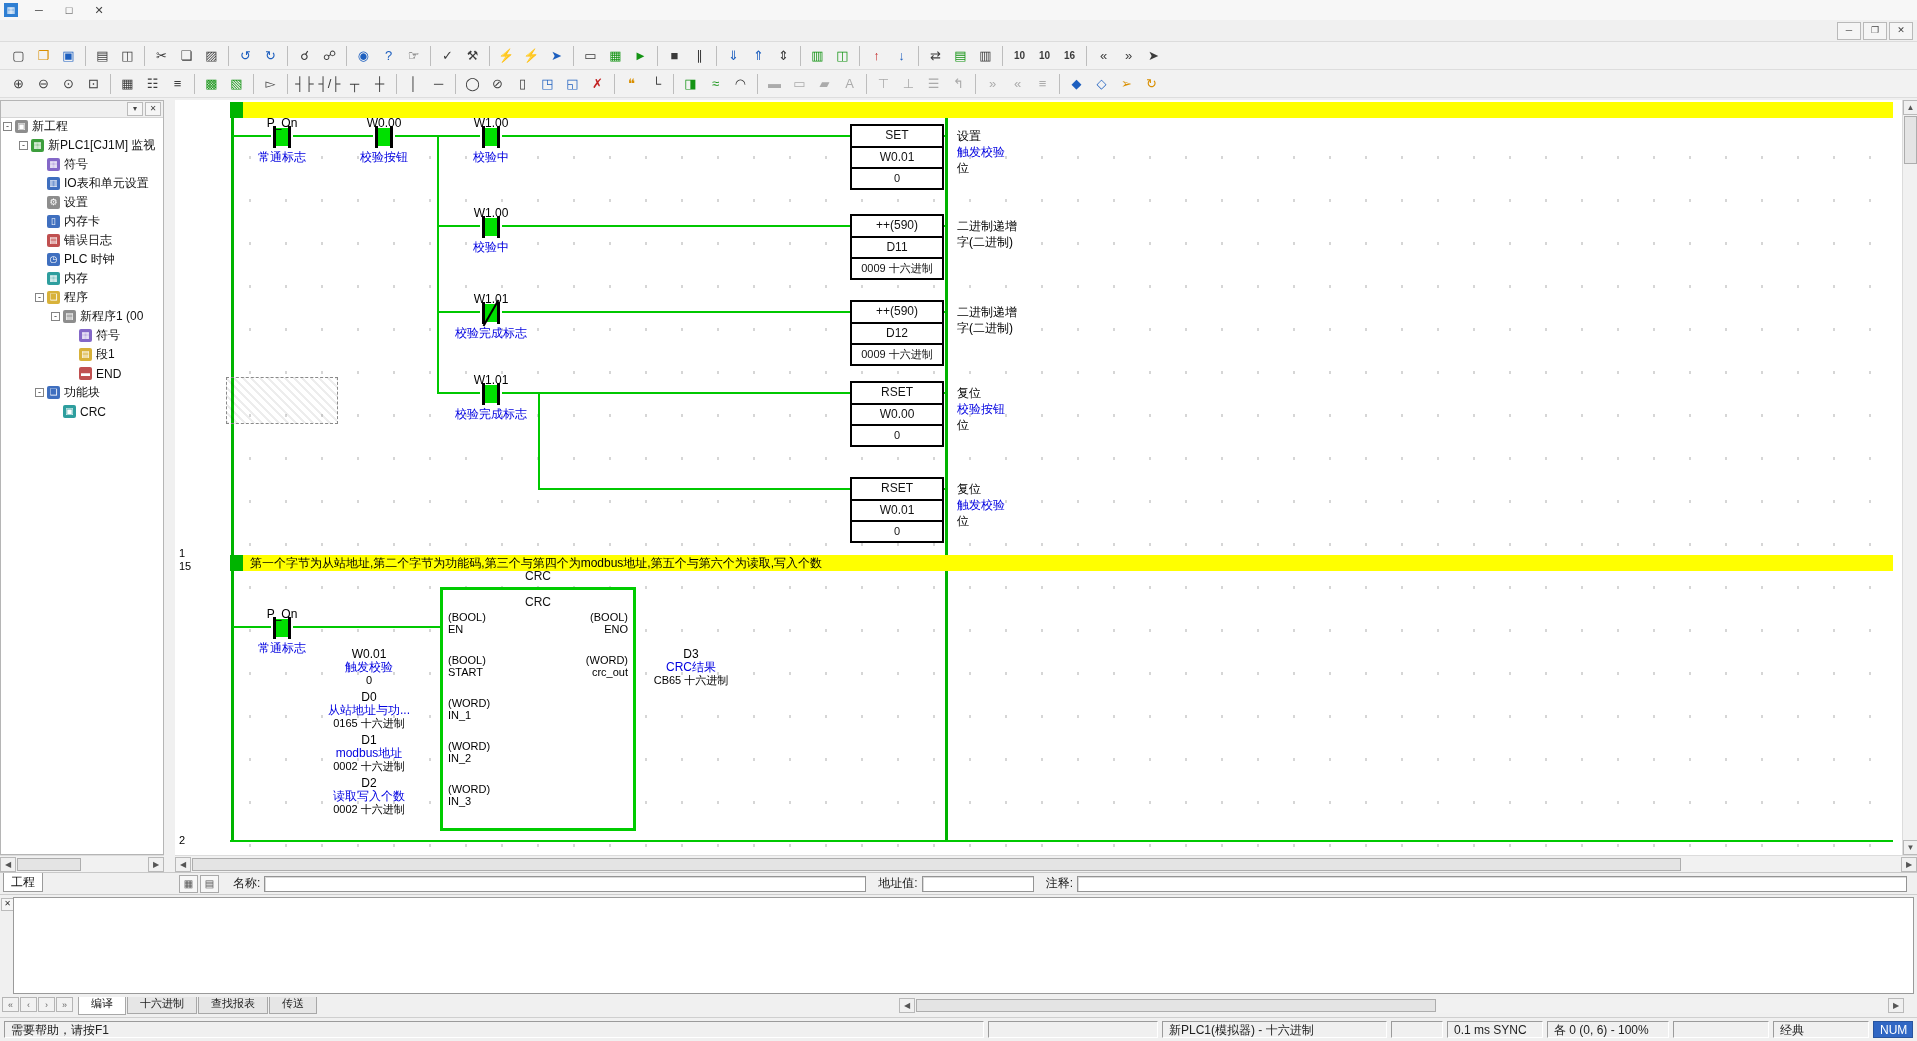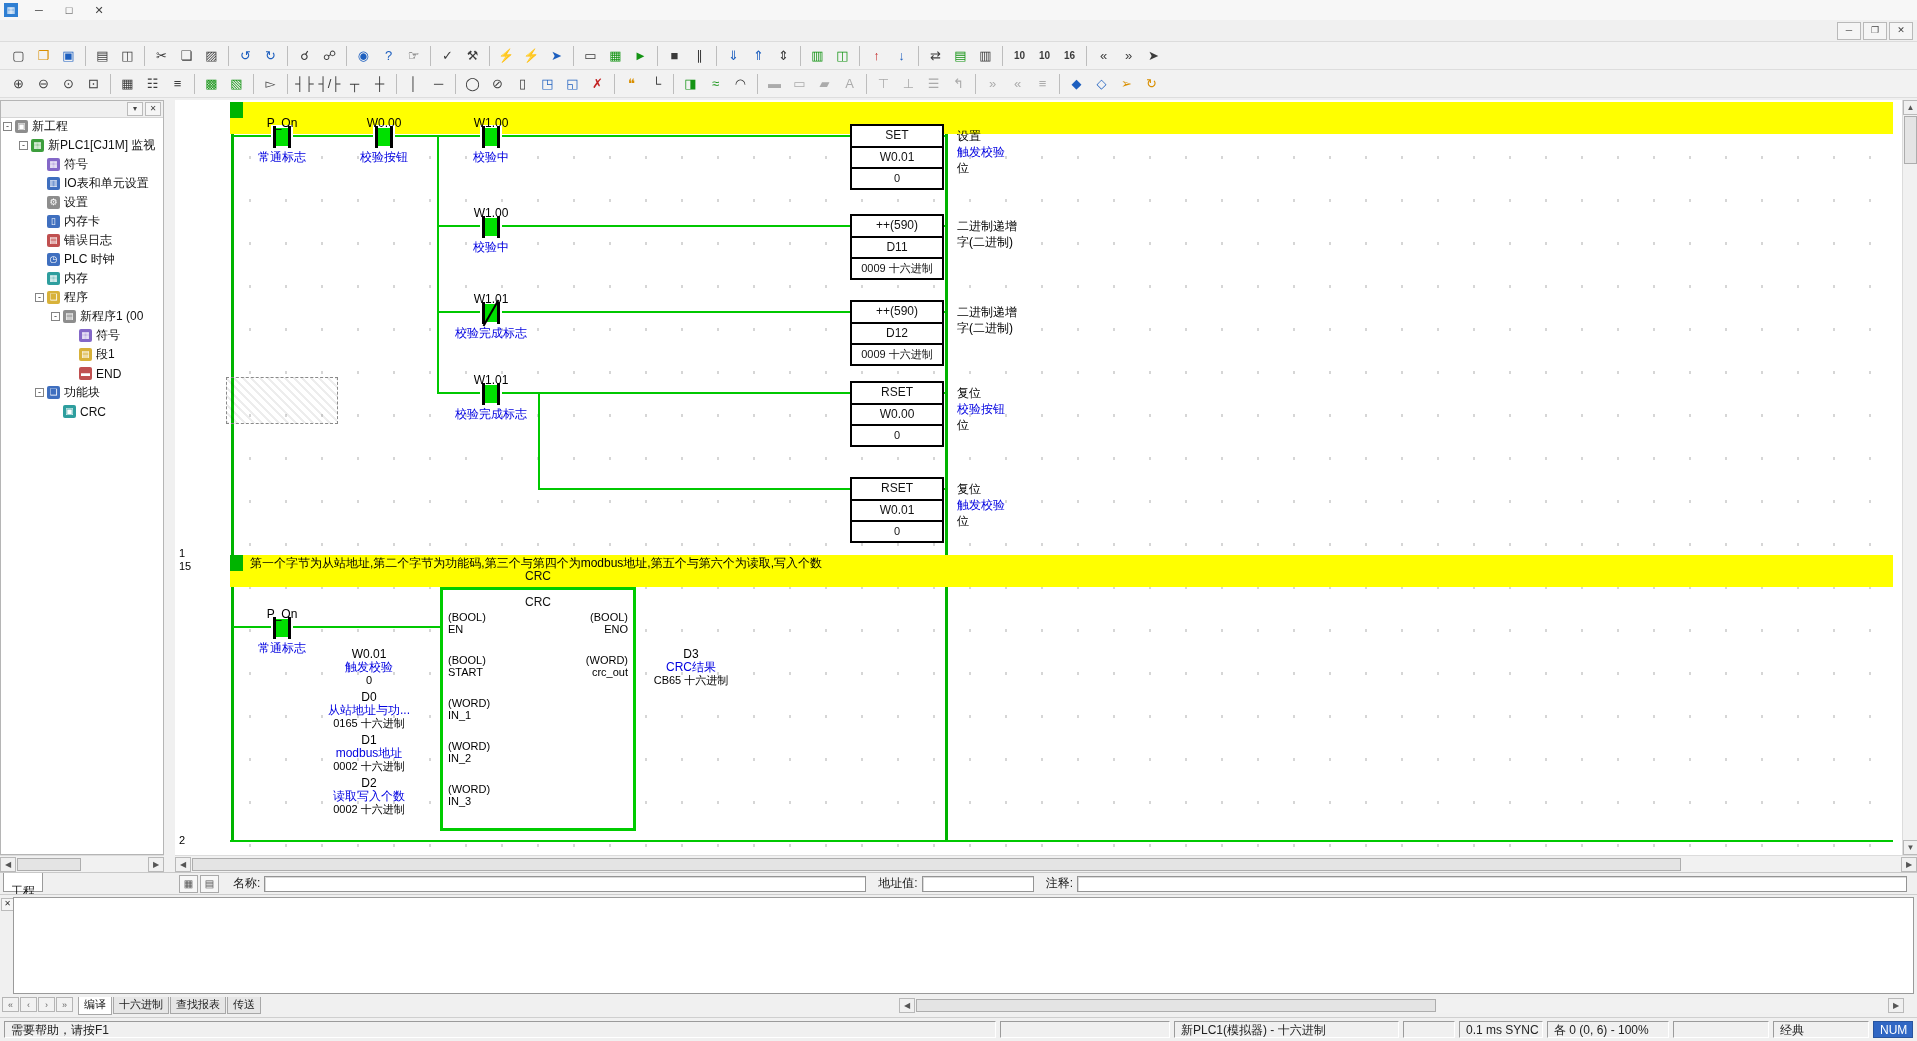--- a/index.html
+++ b/index.html
@@ -49,21 +49,21 @@
   .vsplit{position:absolute;left:164px;top:100px;width:11px;height:772px;background:#f0f0f0;}
   
   .ladder{position:absolute;left:175px;top:100px;width:1727px;height:755px;background:#fff;overflow:hidden;
           background-image:radial-gradient(#d6d6d6 1px,rgba(0,0,0,0) 1.2px);
           background-size:36px 43px;background-position:57px 36px;}
   .lmargin{position:absolute;left:0;top:0;width:55px;height:755px;background:#fff;z-index:3;}
   .rnum{position:absolute;font-size:11px;color:#000;}
   .bus{position:absolute;width:3px;background:#00b400;z-index:1;}
   .wh{position:absolute;height:2px;background:#00c800;z-index:1;}
   .wv{position:absolute;width:2px;background:#00c800;z-index:1;}
-  .ycmt{position:absolute;left:55px;width:1663px;height:32px;background:#ffff00;font-size:12px;
+  .ycmt{position:absolute;left:55px;width:1663px;height:16px;background:#ffff00;font-size:12px;
         line-height:16px;color:#000;padding-left:20px;box-sizing:border-box;z-index:2;white-space:nowrap;overflow:hidden;}
   .ycap{position:absolute;left:0;top:0;width:13px;height:16px;background:#00b400;}
   .contact{position:absolute;width:22px;height:24px;background:#fff;z-index:2;}
   .contact .bl{position:absolute;left:2px;top:1px;width:3px;height:22px;background:#000;}
   .contact .br{position:absolute;right:2px;top:1px;width:3px;height:22px;background:#000;}
   .contact .cf{position:absolute;left:5px;top:3px;width:12px;height:18px;background:#00e000;}
   .contact.nc::after{content:"";position:absolute;left:10px;top:-3px;width:2px;height:30px;
                      background:#000;transform:rotate(30deg);}
   .lname{position:absolute;width:90px;text-align:center;font-size:12px;color:#000;z-index:2;white-space:nowrap;}
   .lcmt{position:absolute;width:90px;text-align:center;font-size:12px;color:#0000e0;z-index:2;white-space:nowrap;}
@@ -86,40 +86,40 @@
   .opgrp .a{color:#000}.opgrp .c{color:#0000e0}.opgrp .v{color:#000;font-size:11px;}
   
   .sbv{position:absolute;left:1902px;top:100px;width:15px;height:755px;background:#f1f1f1;border-left:1px solid #dcdcdc;box-sizing:border-box;}
   .sbh{position:absolute;background:#f1f1f1;height:17px;border-top:1px solid #dcdcdc;box-sizing:border-box;}
   .sb-btn{position:absolute;background:#f0f0f0;border:1px solid #b9b9b9;color:#555;text-align:center;
           font-size:8px;box-sizing:border-box;}
   .sb-thumb{position:absolute;background:#e4e4e4;border:1px solid #adadad;box-sizing:border-box;}
   
   .tabband-left{position:absolute;left:0;top:872px;width:175px;height:22px;background:#f0f0f0;border-top:1px solid #c8c8c8;box-sizing:border-box;}
   .proj-tab{position:absolute;left:3px;top:0;min-width:40px;height:19px;background:#fff;border:1px solid #9a9a9a;
-            border-top:none;font-size:12px;text-align:center;line-height:18px;padding:9px 6px;box-sizing:border-box;}
+            border-top:none;font-size:12px;text-align:center;line-height:18px;padding:0 6px;box-sizing:border-box;}
   .name-bar{position:absolute;left:175px;top:872px;width:1742px;height:22px;background:#f0f0f0;
             border-top:1px solid #c8c8c8;display:flex;align-items:center;padding-left:4px;box-sizing:border-box;}
   .nb-btn{flex:none;width:17px;height:16px;border:1px solid #aaa;background:#f7f7f7;font-size:10px;
           line-height:15px;text-align:center;color:#555;margin-right:2px;}
   .nb-label{flex:none;margin:0 4px 0 12px;color:#222;}
   .nb-field{height:14px;background:#fff;border:1px solid #949494;box-shadow:inset 1px 1px 0 #dadada;}
   
   .output-panel{position:absolute;left:0;top:894px;width:1917px;height:102px;background:#f0f0f0;border-top:1px solid #cdcdcd;box-sizing:border-box;}
   .out-close{position:absolute;left:1px;top:3px;width:11px;height:11px;font-size:8px;line-height:10px;
              text-align:center;color:#333;border:1px solid #bbb;background:#f6f6f6;}
   .out-area{position:absolute;left:13px;top:2px;right:3px;bottom:2px;background:#fff;border:1px solid #9a9a9a;}
   .tabs-row{position:absolute;left:0;top:996px;width:1917px;height:21px;background:#f0f0f0;display:flex;
             align-items:flex-start;padding:1px 0 0 2px;box-sizing:border-box;}
   .tnav-group{display:flex;margin-right:4px;}
   .tnav{width:17px;height:15px;border:1px solid #b5b5b5;background:#f2f2f2;font-size:9px;line-height:14px;
         text-align:center;color:#666;margin-right:1px;box-sizing:border-box;}
   .otabs{display:flex;}
-  .otab{padding:0 5px;height:16px;line-height:15px;font-size:11px;border:1px solid #a8a8a8;border-top:none;
-        background:#e6e6e6;color:#222;margin-right:1px;}
+  .otab{padding:0 12px;height:16px;line-height:15px;font-size:11px;border:1px solid #a8a8a8;border-top:none;
+        background:#e6e6e6;color:#222;margin-right:1px;font-family:Liberation Mono, monospace;}
   .otab.active{background:#fff;height:17px;}
   
   .statusbar{position:absolute;left:0;top:1017px;width:1917px;height:24px;background:#f0f0f0;
              border-top:1px solid #cfcfcf;display:flex;align-items:center;font-size:12px;color:#222;
              padding:0 2px;box-sizing:border-box;}
   .sseg{height:17px;line-height:16px;border:1px solid;border-color:#9b9b9b #ffffff #ffffff #9b9b9b;
         margin:0 2px;padding:0 6px;white-space:nowrap;overflow:hidden;box-sizing:border-box;flex:none;}
   .sseg.help{flex:1;}
   .sseg.numlock{background:#3167c4;color:#fff;text-align:center;border-color:#28549f;}
 </style>
@@ -627,20 +627,20 @@
       <div class="sb-thumb" style="left:17px;top:1px;width:520px;height:13px"></div>
       <div class="sb-btn" style="right:0;top:0;width:16px;height:15px;line-height:13px">▶</div>
     </div>
   </div>
 
   <div class="statusbar">
     <div class="sseg help">需要帮助，请按F1</div>
     <div class="sseg" style="width:170px"></div>
     <div class="sseg" style="width:225px">新PLC1(模拟器) - 十六进制</div>
     <div class="sseg" style="width:52px"></div>
-    <div class="sseg" style="width:84px">0.1 ms SYNC</div>
+    <div class="sseg" style="width:96px">0.1 ms SYNC</div>
     <div class="sseg" style="width:122px">各 0 (0, 6) - 100%</div>
     <div class="sseg" style="width:96px"></div>
     <div class="sseg" style="width:96px">经典</div>
     <div class="sseg numlock" style="width:40px">NUM</div>
   </div>
 
 </div>
 
 </body></html>

